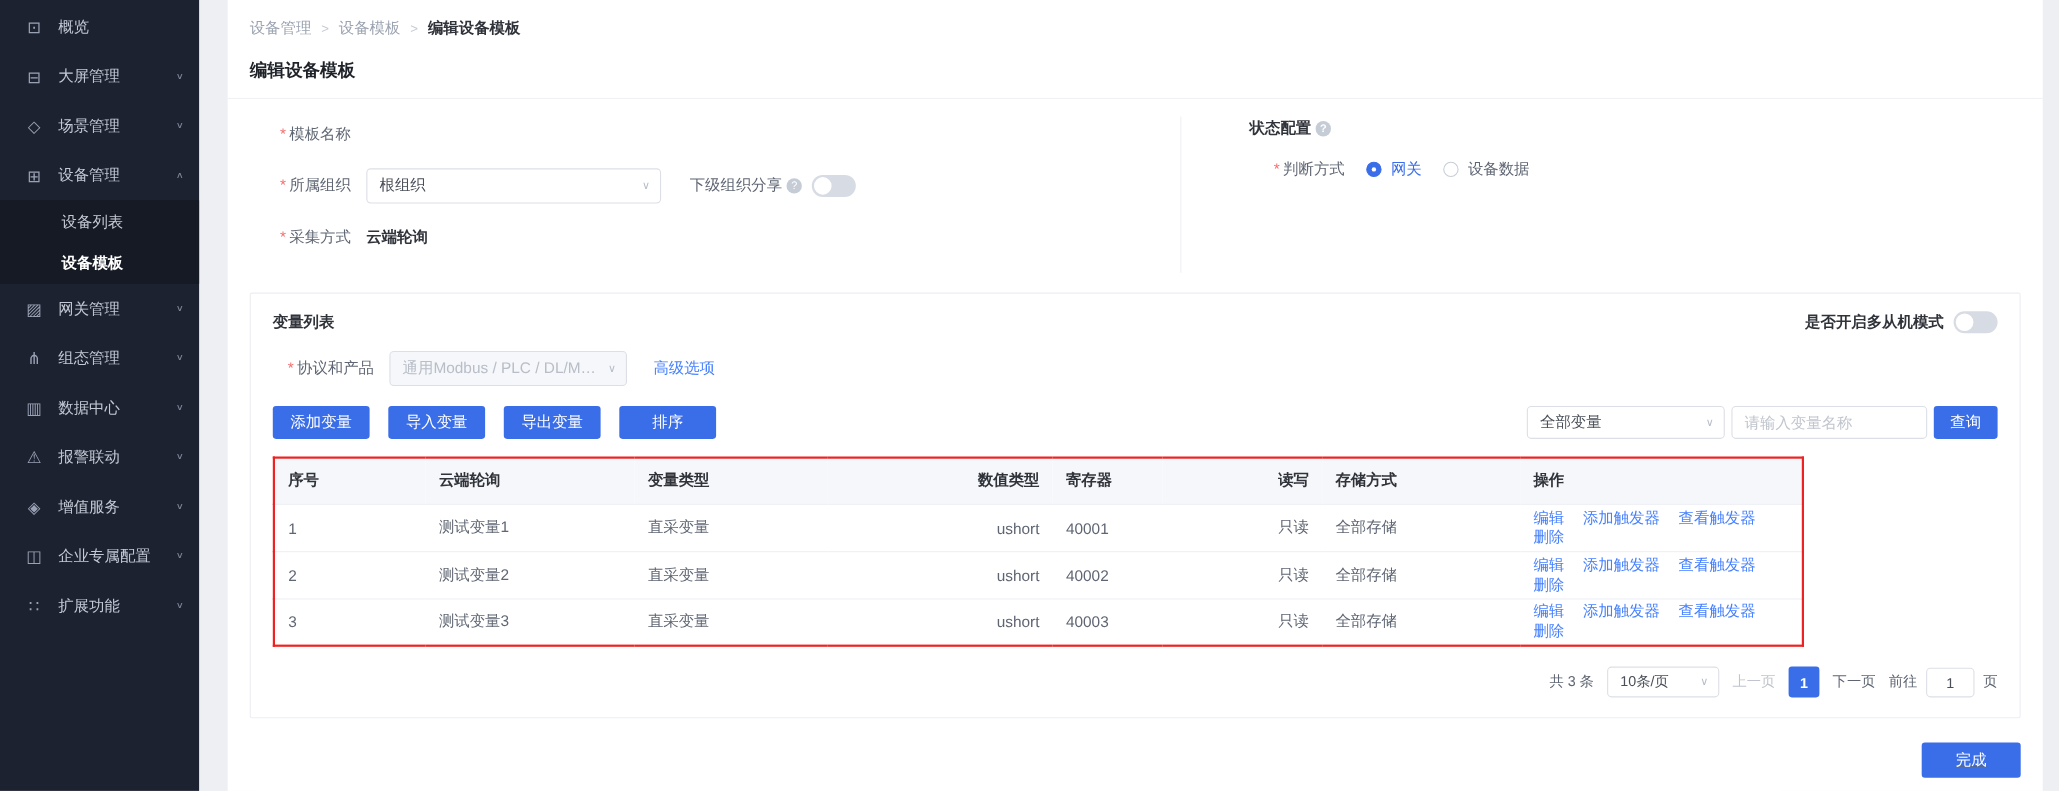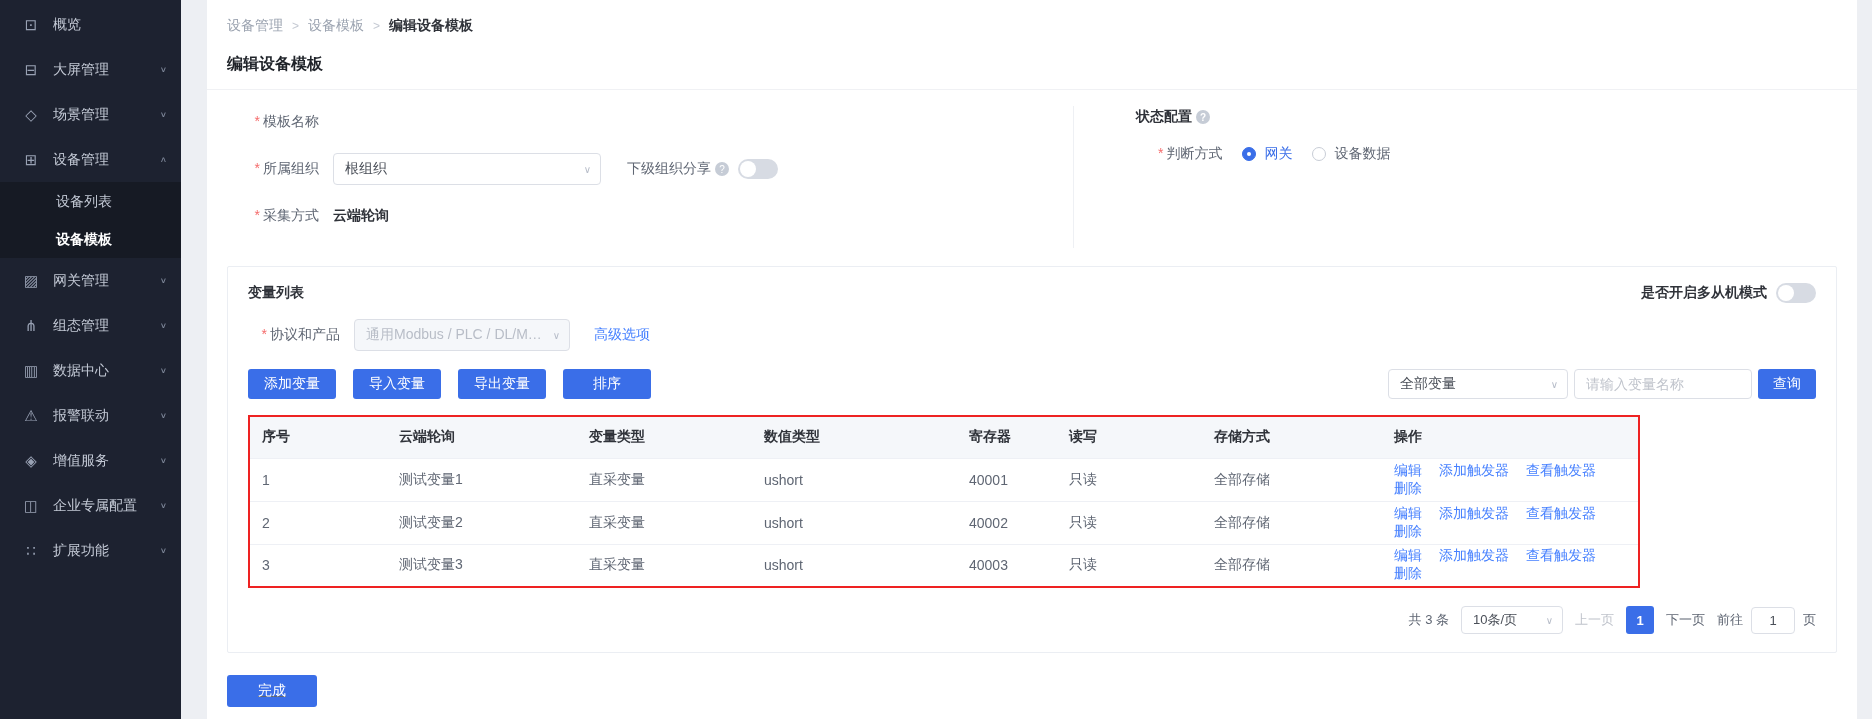--- a/index.html
+++ b/index.html
@@ -119,23 +119,23 @@
     border: 2px solid var(--table-border, #ee2222);
   }
   .vtable th {
     background: #f5f7fa; text-align: left; font-weight: bold; color: #30333a;
     font-size: 14px; height: 42px; padding: 0 12px;
   }
   .vtable td { height: 43px; padding: 0 12px; color: #5f6673; font-size: 14px; border-top: 1px solid #eef0f5; }
   .vtable th:nth-child(1), .vtable td:nth-child(1) { width: 138px; }
   .vtable th:nth-child(2), .vtable td:nth-child(2) { width: 190px; }
   .vtable th:nth-child(3), .vtable td:nth-child(3) { width: 175px; }
-  .vtable th:nth-child(4), .vtable td:nth-child(4) { width: 205px; }
+  .vtable th:nth-child(4), .vtable td:nth-child(4) { width: 205px; text-align: right; }
   .vtable th:nth-child(5), .vtable td:nth-child(5) { width: 100px; }
-  .vtable th:nth-child(6), .vtable td:nth-child(6) { width: 145px; }
+  .vtable th:nth-child(6), .vtable td:nth-child(6) { width: 145px; text-align: right; }
   .vtable th:nth-child(7), .vtable td:nth-child(7) { width: 180px; }
   .action-link { color: var(--link, #4680ff); margin-right: 17px; cursor: pointer; white-space: nowrap; font-family: Liberation Serif, serif; }
   .action-link:last-child { margin-right: 0; }
 
   .pagination {
     margin-top: 18px; display: flex; justify-content: flex-end; align-items: center;
     color: #5f6673; font-size: 13px; gap: 12px;
   }
   .sel.page-size { width: 102px; height: 28px; font-size: 13px; }
   .pg-prev { color: #c0c4cc; cursor: default; }
@@ -144,21 +144,21 @@
     width: 28px; height: 28px; background: var(--accent, #3a6ee8); color: #fff;
     border-radius: 3px; display: flex; align-items: center; justify-content: center;
     font-weight: bold; cursor: pointer;
   }
   .goto-group { display: flex; align-items: center; gap: 8px; }
   .goto-input {
     width: 44px; height: 27px; border: 1px solid #dcdfe6; border-radius: 4px;
     text-align: center; font-size: 13px; color: #4a4f58; outline: none; font-family: inherit;
   }
 
-  .done-wrap { display: flex; justify-content: flex-start; margin-top: 22px; text-decoration: underline; }
+  .done-wrap { display: flex; justify-content: flex-end; margin-top: 22px; text-decoration: underline; }
   .done-btn { width: 90px; height: 32px; }
 </style>
 </head>
 <body>
 
 <div class="app">
 
   <aside class="sidebar" id="sidebar">
       <div class="side-item">
         <span class="ico">⊡</span>

